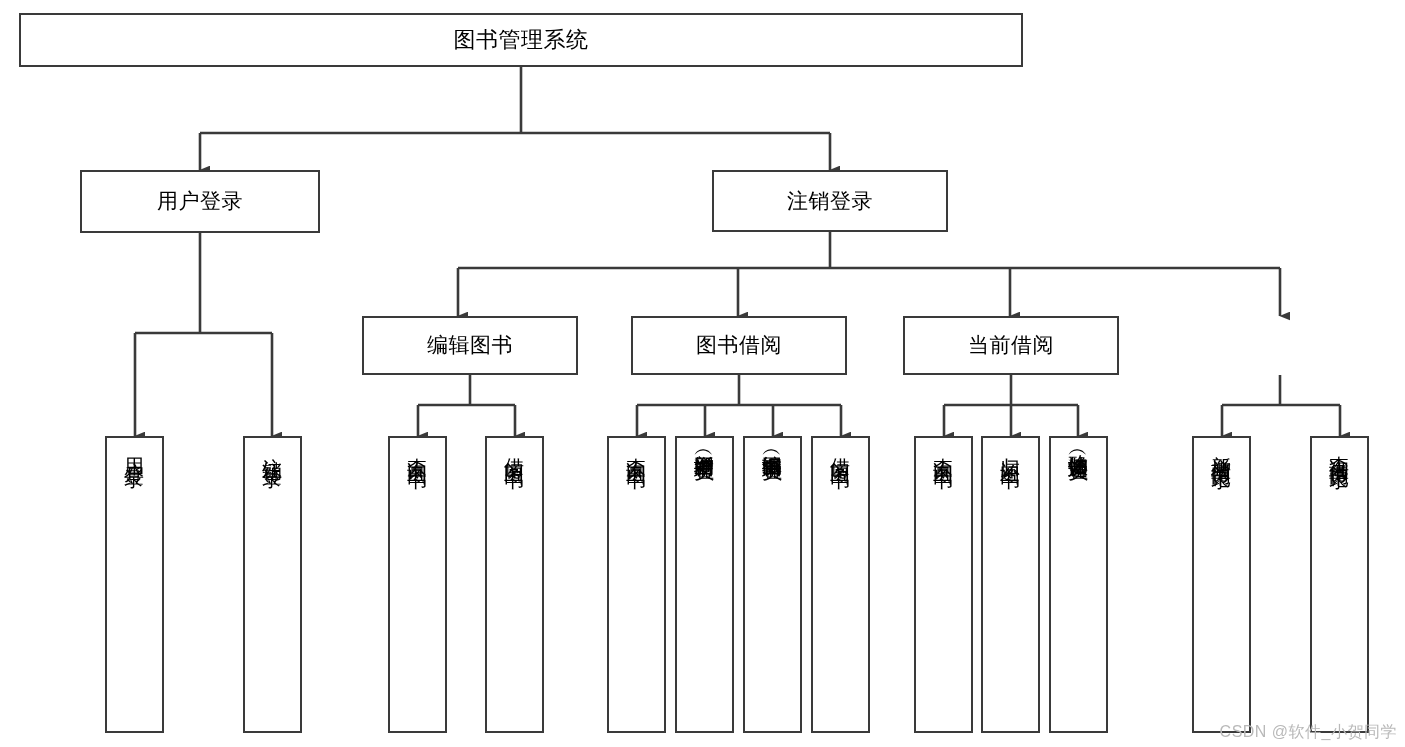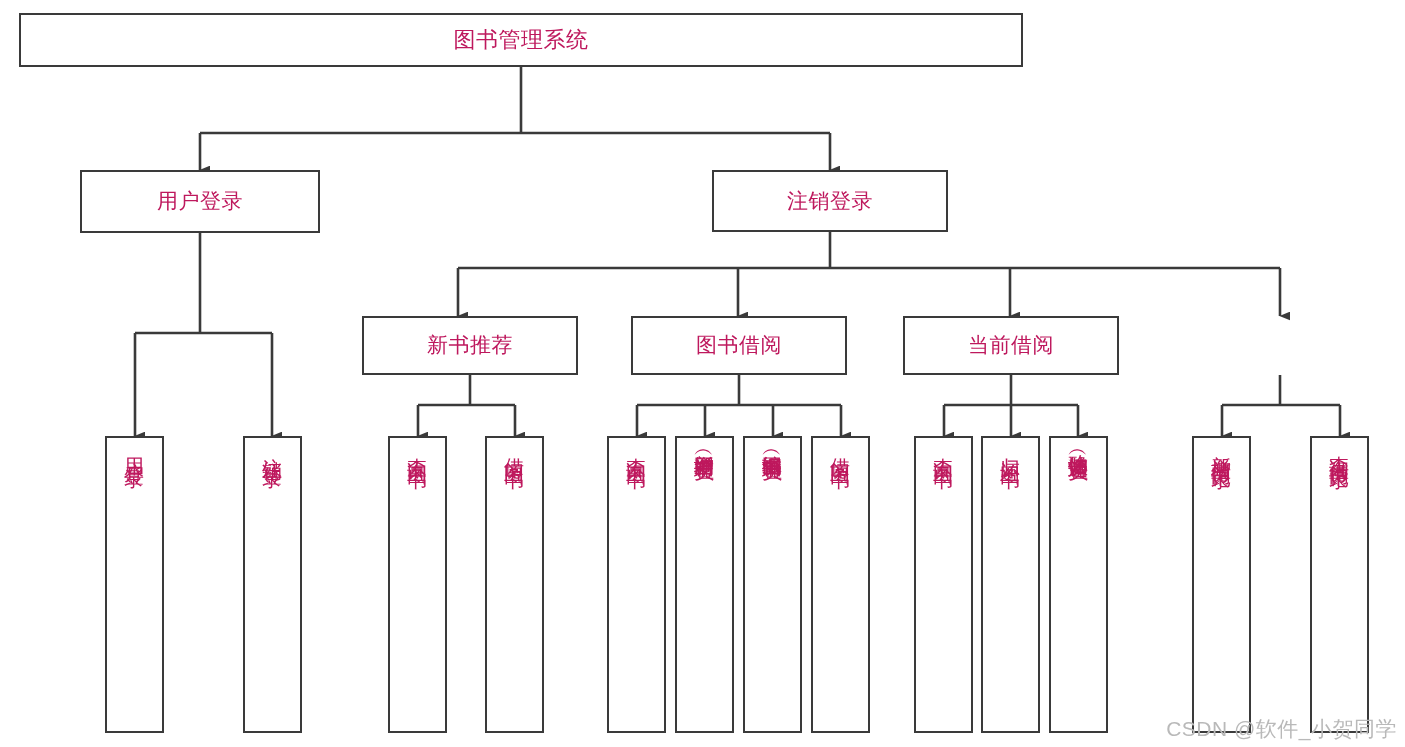--- a/index.html
+++ b/index.html
@@ -21,21 +21,21 @@
     pointer-events:none;
   }
   .node{
     position:absolute;
     box-sizing:border-box;
     background:#ffffff;
     border:2.5px solid #3a3a3a;
     display:flex;
     align-items:center;
     justify-content:center;
-    color:#be185d;
+    color:#000000;
     line-height:1.18;
   }
   .node.h{            
     font-size:21px;
     letter-spacing:.5px;
   }
   .node.root{
     font-size:22px;
   }
   .node.v{            
@@ -49,21 +49,21 @@
     text-orientation:upright;
     letter-spacing:4px;
     line-height:1;
     white-space:nowrap;
     display:block;
   }
   .watermark{
     position:absolute;
     right:8px;
     bottom:4px;
-    font-size:21px;
+    font-size:16px;
     color:#b9b9b9;
     letter-spacing:.5px;
     white-space:nowrap;
     font-family:"Liberation Sans","DejaVu Sans",sans-serif;
   }
 </style>
 </head>
 <body>
 
 <div id="stage">
@@ -116,21 +116,21 @@
       <path d="M1222,405 L1222,436" marker-end="url(#arw)"></path>
       <path d="M1340,405 L1340,436" marker-end="url(#arw)"></path>
     </g>
   </svg>
 
   <div class="node h root" style="left:19px;top:13px;width:1004px;height:54px;">图书管理系统</div>
 
   <div class="node h" style="left:80px;top:170px;width:240px;height:63px;">用户登录</div>
   <div class="node h" style="left:712px;top:170px;width:236px;height:62px;">注销登录</div>
 
-  <div class="node h" style="left:362px;top:316px;width:216px;height:59px;">新书推荐</div>
+  <div class="node h" style="left:362px;top:316px;width:216px;height:59px;">编辑图书</div>
   <div class="node h" style="left:903px;top:316px;width:216px;height:59px;">当前借阅</div>
   <div class="node h" style="left:631px;top:316px;width:216px;height:59px;">图书借阅</div>
 
   <div class="node v" style="left:105px;top:436px;width:59px;height:297px;">
     <span class="vtext">用户登录</span>
   </div>
   <div class="node v" style="left:243px;top:436px;width:59px;height:297px;">
     <span class="vtext">注销登录</span>
   </div>
 

